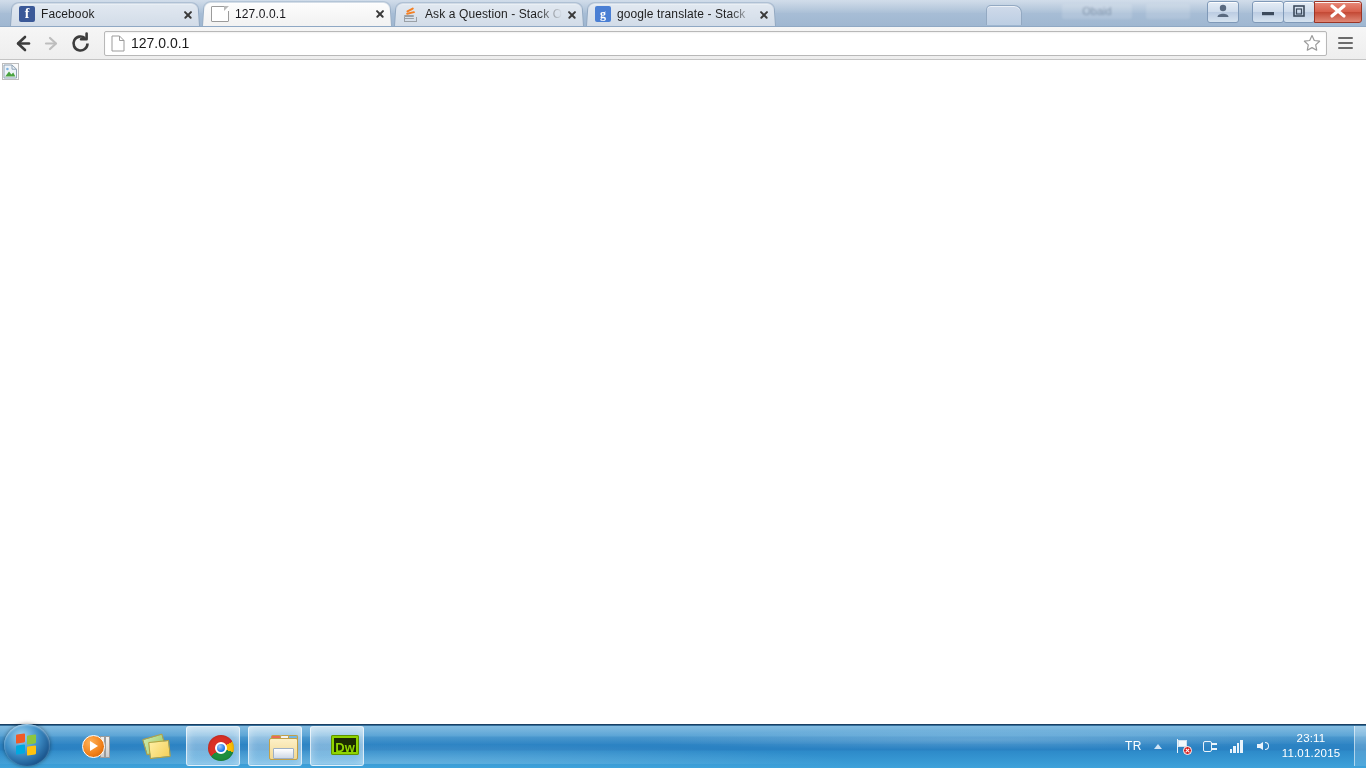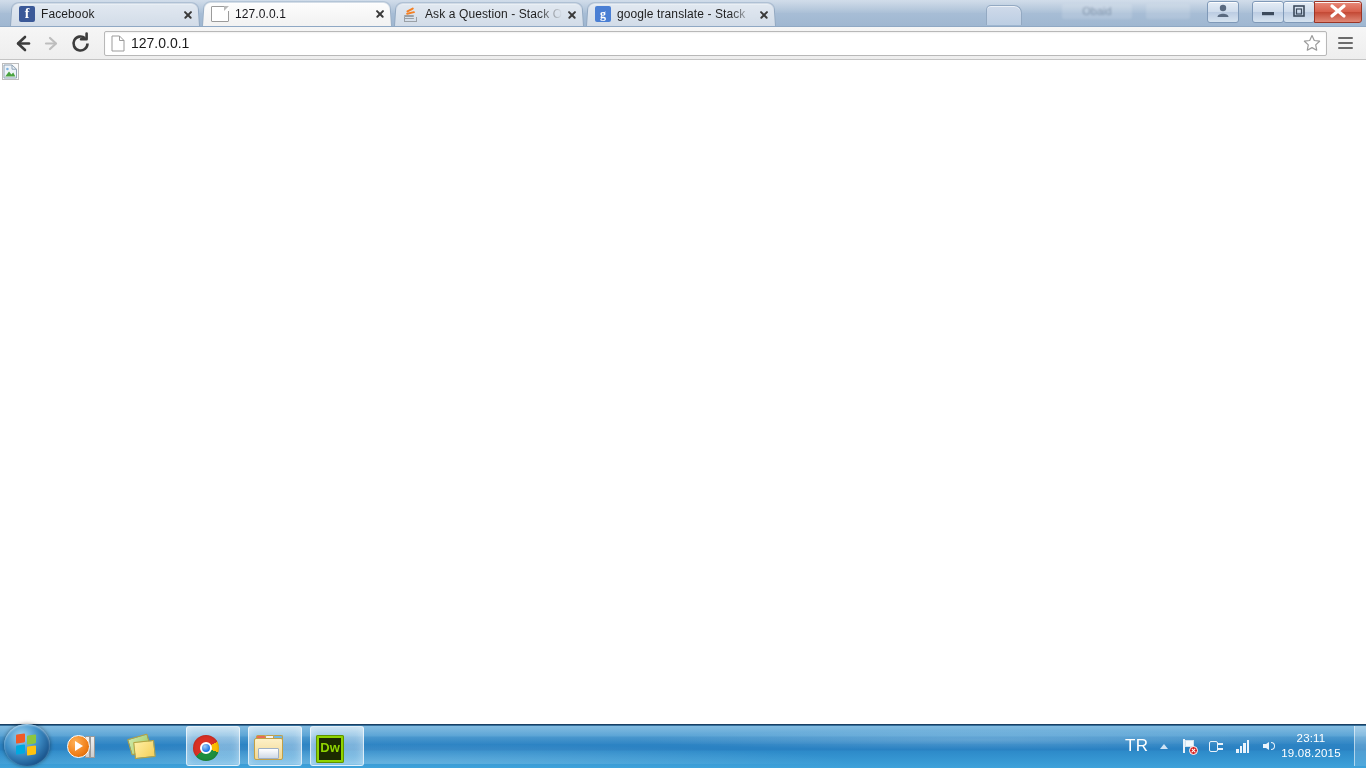--- a/index.html
+++ b/index.html
@@ -288,21 +288,21 @@
     position: absolute; top: 2px;
     width: 54px; height: 40px;
     border-radius: 3px;
     box-sizing: border-box;
   }
   .tbitem.running {
     background: linear-gradient(to bottom, rgba(255,255,255,0.50), rgba(190,225,250,0.32));
     border: 1px solid rgba(255,255,255,0.72);
     box-shadow: inset 0 0 10px rgba(255,255,255,0.45);
   }
-  .tbitem .ic { position: absolute; left: 5px; top: 8px; width: 28px; height: 28px; }
+  .tbitem .ic { position: absolute; left: 20px; top: 8px; width: 28px; height: 20px; }
 
   
   .ic-wmp { position: relative; }
   .ic-wmp .sheet {
     position: absolute; top: 2px; width: 5px; height: 22px;
     background: linear-gradient(to bottom, #f1f1f1, #cdcdcd);
     border: 1px solid #9a9a9a; box-sizing: border-box;
   }
   .ic-wmp .sheet.s1 { right: 0px; }
   .ic-wmp .sheet.s2 { right: 5px; }
@@ -384,21 +384,21 @@
     font-family: "Liberation Sans", sans-serif;
     text-align: center; line-height: 20px;
   }
 
   
   .tray {
     position: absolute; top: 0; height: 44px;
     display: flex; align-items: center;
   }
   .tray .lang {
-    color: #ffffff; font-size: 17px; margin-right: 12px; letter-spacing: 0.3px;
+    color: #ffffff; font-size: 12px; margin-right: 12px; letter-spacing: 0.3px;
   }
   .tray .chev {
     width: 0; height: 0; margin-right: 13px;
     border-style: solid; border-width: 0 4.5px 5px 4.5px;
     border-color: transparent transparent #cfe3f5 transparent;
   }
   .tray .tico { position: relative; width: 16px; height: 16px; margin-right: 11px; }
 
   .ico-flag .pole {
     position: absolute; left: 2px; top: 1px; width: 1.6px; height: 14px; background: #e9f2fa;
@@ -670,19 +670,19 @@
 
       <div class="tico ico-spk">
         <div class="cone"></div>
           <div class="box"></div>
           <div class="wave"></div>
       </div>
     </div>
 
     <div class="clock" style="right:16px;width:78px;">
       <div>23:11</div>
-      <div>19.08.2015</div>
+      <div>11.01.2015</div>
     </div>
 
     <div class="showdesk"></div>
   </div>
 
 </div>
 
 </body></html>

